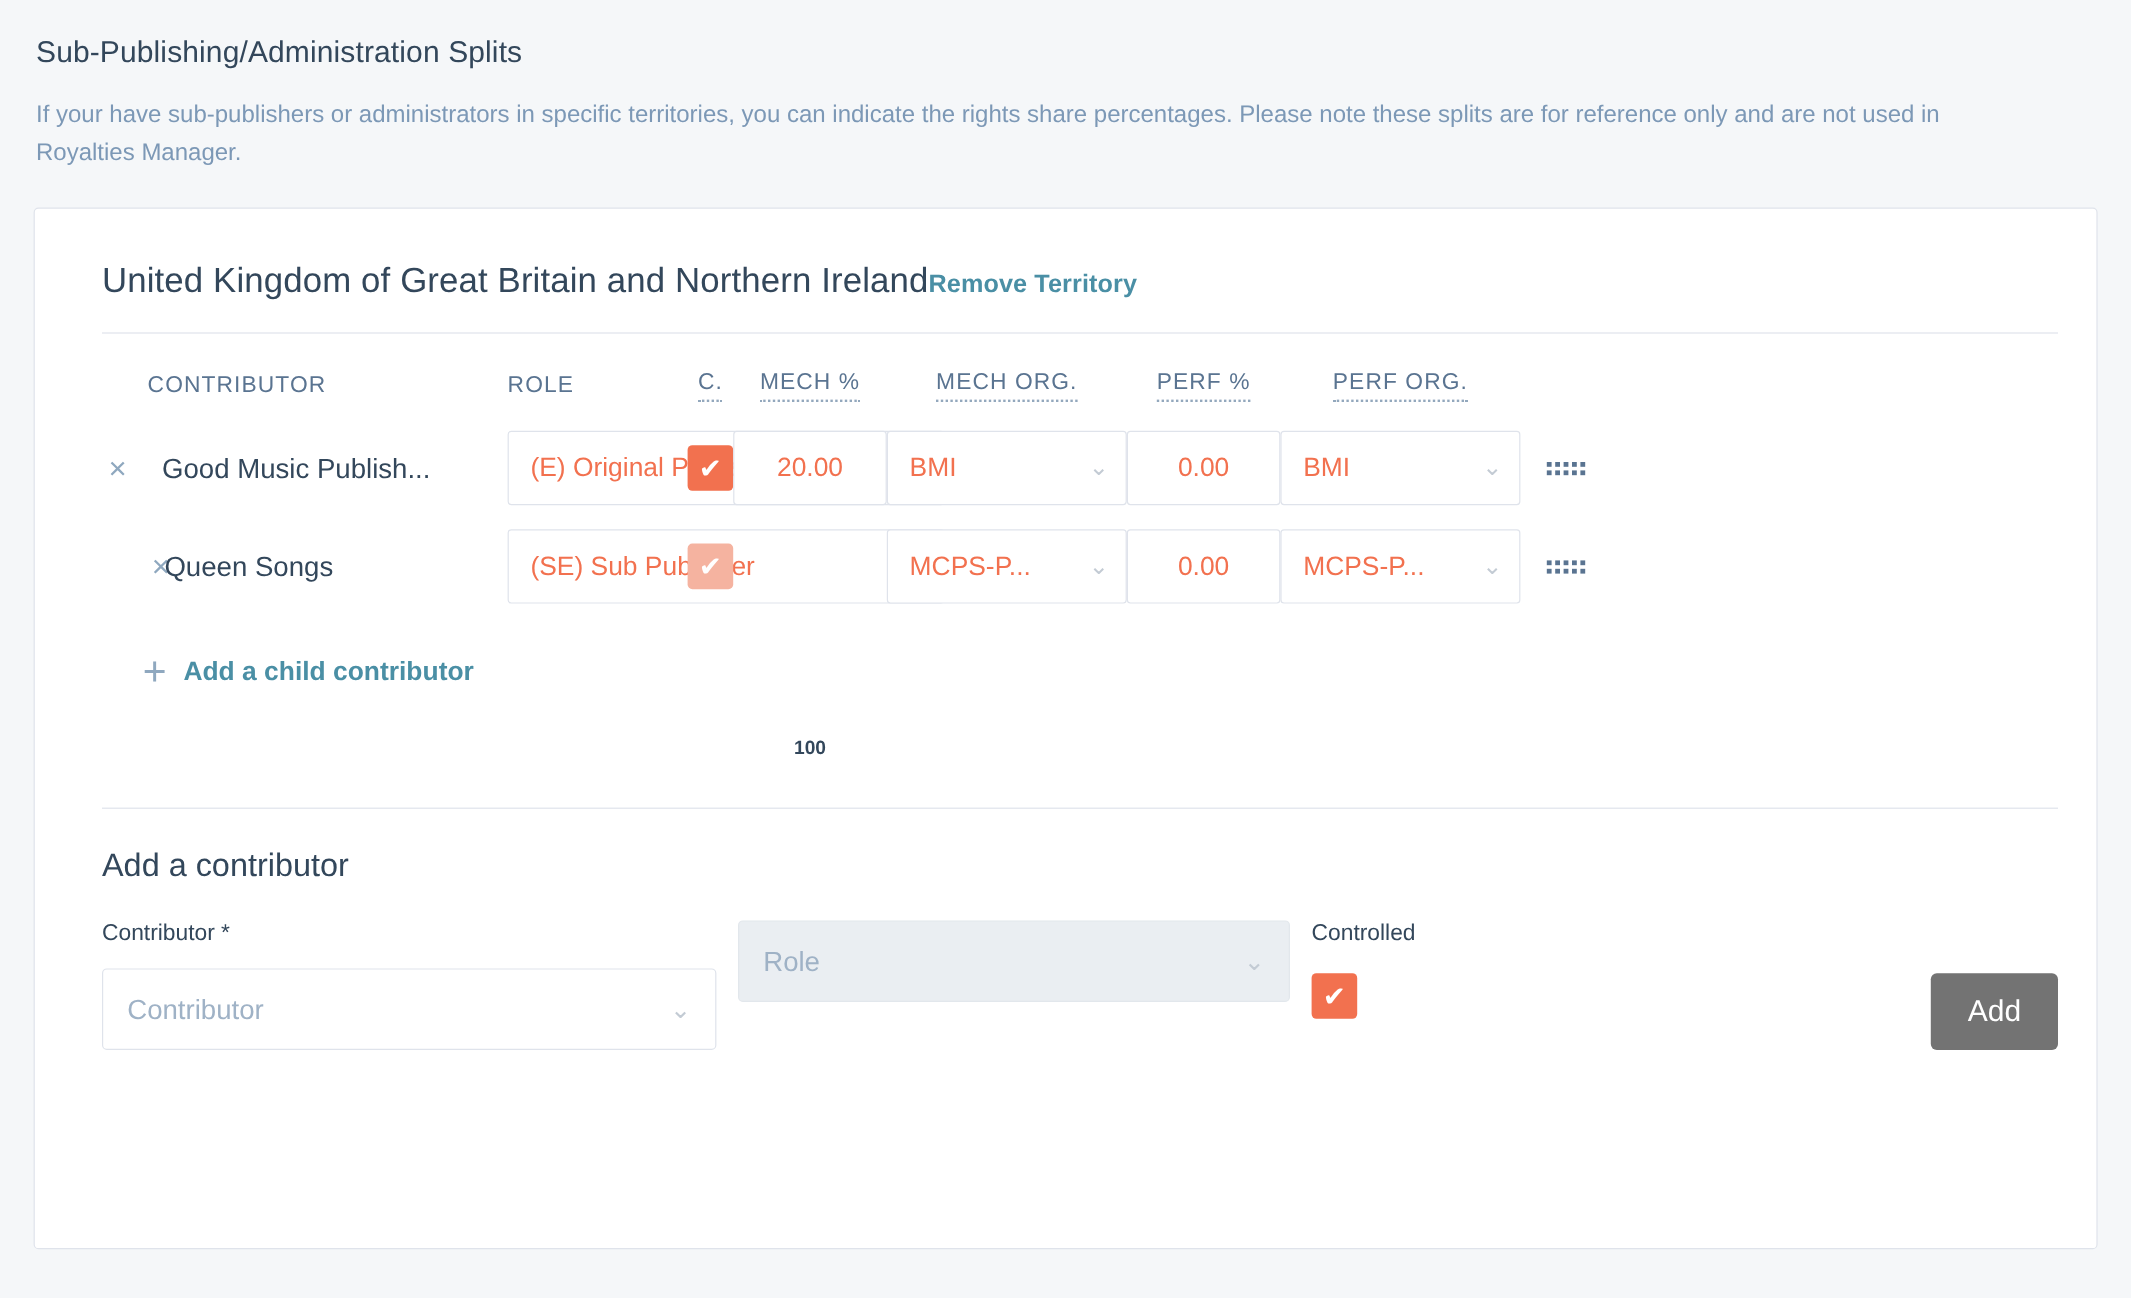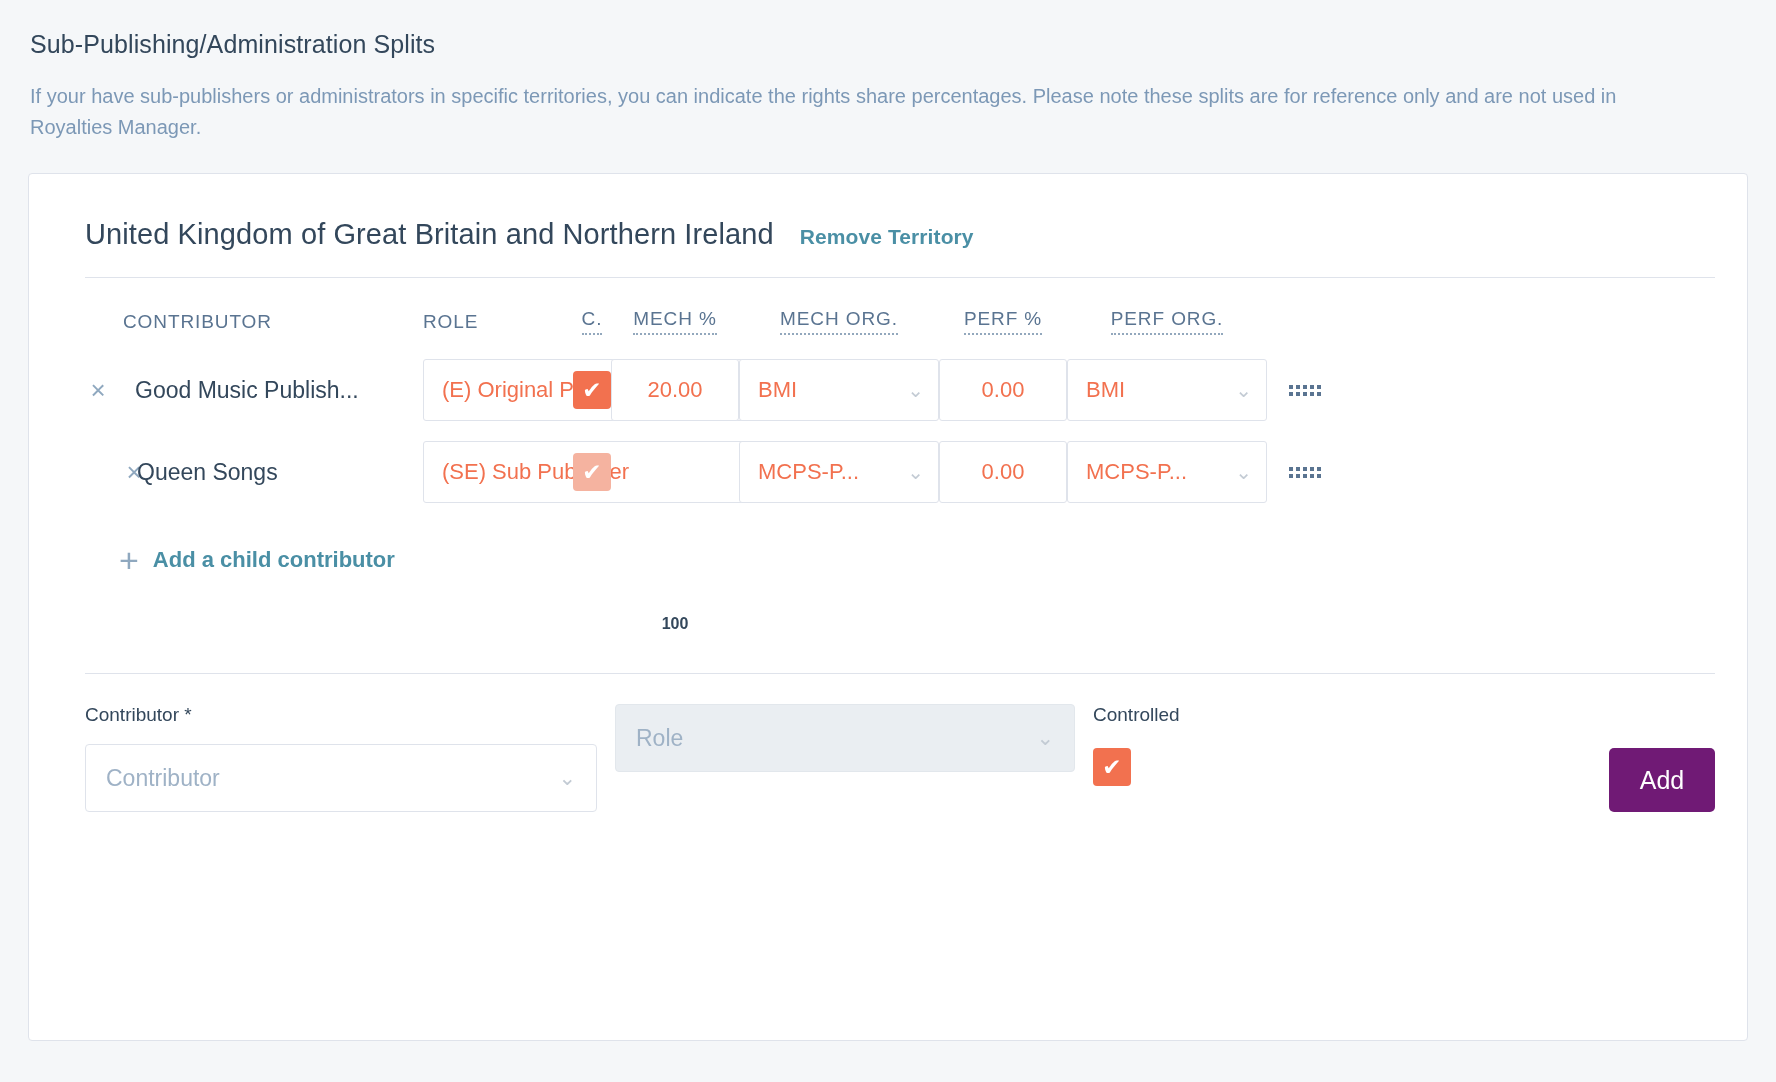--- a/index.html
+++ b/index.html
@@ -36,21 +36,20 @@
     border: 1px solid #dfe3eb;
     border-radius: 4px;
     margin: 0 0 0 0;
     padding: 0 32px 34px 32px;
     height: 868px;
   }
 
   .terr-head {
     display: flex;
     align-items: baseline;
-    gap: 26px;
     padding: 44px 0 0 24px;
   }
   .terr-title {
     font-size: 29px;
     color: #33475b;
     font-weight: 400;
     letter-spacing: .1px;
   }
   .remove-terr {
     font-size: 21px;
@@ -250,21 +249,21 @@
   .fsel.disabled { background: #eaeef2; border-color: #e2e7ec; }
   .fsel .caret { color: #c3cbd4; font-size: 21px; }
   .fcol-contrib { width: 512px; }
   .fcol-role    { width: 460px; }
 
   .fchk-wrap { padding-top: 4px; }
 
   .add-btn {
     justify-self: end;
     margin-top: 44px;
-    background: #701a75;
+    background: #737373;
     color: #ffffff;
     border: none;
     border-radius: 5px;
     font-size: 25px;
     font-family: inherit;
     width: 106px;
     height: 64px;
     cursor: pointer;
   }
 </style>
@@ -388,20 +387,21 @@
       <span class="plus">+</span>
       <span class="lbl">Add a child contributor</span>
     </div>
 
     <div class="total-wrap">
       <span class="total">100</span>
     </div>
 
     <div class="divider2"></div>
 
+    <div class="addc-title">Add a contributor</div>
 
     <div class="form-row">
 
       <div>
         <div class="flabel">Contributor *</div>
         <div class="fsel fcol-contrib">
           <span>Contributor</span>
           <span class="caret">⌄</span>
         </div>
       </div>

